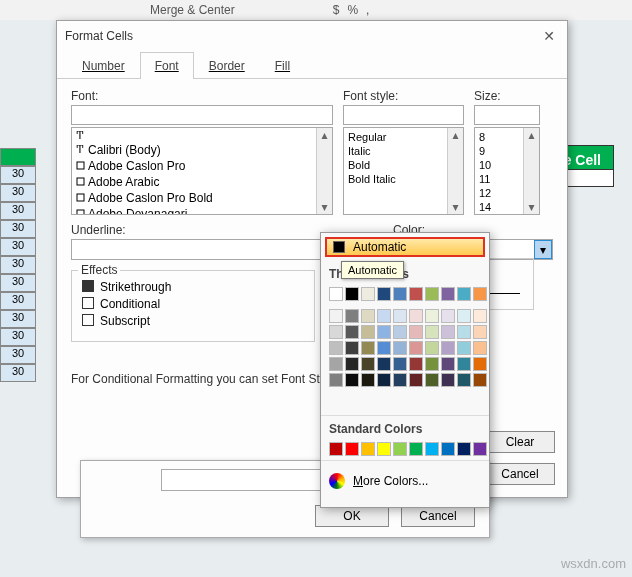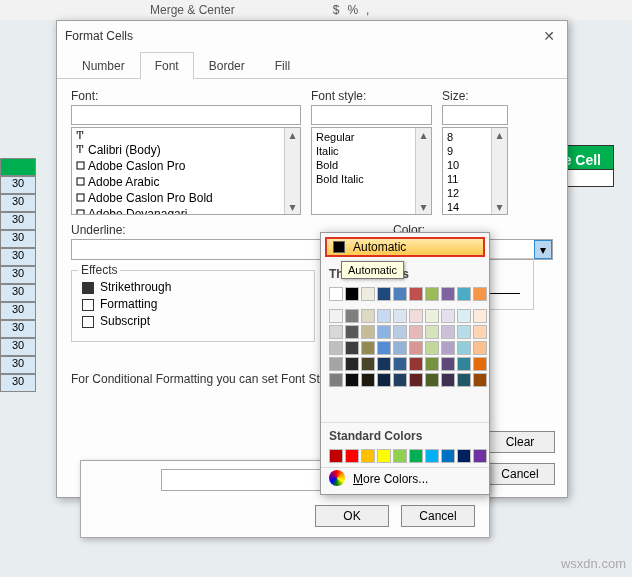--- a/index.html
+++ b/index.html
@@ -1,78 +1,78 @@
 <!DOCTYPE html>
 <html><head>
   <meta charset="utf-8">
   <style>
     * { box-sizing: border-box; margin: 0; padding: 0; font-family: "Segoe UI", Tahoma, sans-serif; font-size: 12px; }
     body { background: #E8EDF0; width: 632px; height: 577px; position: relative; overflow: hidden; }
 
     .ribbon-bg { position: absolute; top: 0; left: 0; right: 0; height: 20px; background:#f2f2f2; display:flex; align-items:center; gap:8px; padding-left:150px; color:#555;}
-    .row-bg { position: absolute; left: 0; top: 158px; }
+    .row-bg { position: absolute; left: 0; top: 148px; }
     .row-bg .hdcell{background:#00B050;color:#fff;font-weight:bold;border:1px solid #888;width:36px;height:18px;}
     .row-bg .cell{background:#D7E7F4;border:1px solid #888;width:36px;height:18px;font-size:11px;text-align:center}
     .he-cell{position:absolute;right:18px;top:145px;background:#00B050;color:#fff;font-weight:bold;border:1px solid #333;padding:6px 12px;font-size:14px;border-bottom:none}
     .he-cell2{position:absolute;right:18px;top:169px;background:#fff;border:1px solid #333;padding:6px 12px;width:83px;height:18px;}
 
     .dialog { position: absolute; left: 56px; top: 20px; width: 512px; height: 478px; background: #FDFDFD; border: 1px solid #A0A0A0; box-shadow: 2px 2px 8px rgba(0,0,0,.3); }
     .titlebar { height: 30px; display: flex; align-items: center; padding: 0 8px; color:#333;}
     .titlebar .title{flex:1}
     .titlebar .x{width:20px;text-align:center;cursor:pointer;font-size:14px;color:#555}
 
-    .tabs { display: flex; padding: 0 10px; border-bottom:1px solid #ccc; }
+    .tabs { display: flex; padding: 0 10px; border-bottom:1px solid #ccc;text-decoration:underline; }
     .tab { padding: 6px 14px 6px; color:#444; cursor:pointer; border:1px solid transparent; border-bottom:none; position:relative; top:1px;}
     .tab.active { border-color:#ccc; background:#fdfdfd;}
     
     .content { padding: 10px 14px; }
     .row3 { display:flex; gap:10px; }
     .col { display:flex; flex-direction:column; gap:2px;}
     .lbl { color:#333; }
     .txtbox{border:1px solid #a7a7a7;background:#fff;height:20px;padding:2px}
     .listbox{border:1px solid #a7a7a7;background:#fff;height:88px;overflow:hidden;padding:2px;position:relative}
     .listbox .li{font-size:11px;padding:1px 2px;white-space:nowrap;display:flex;align-items:center;gap:2px}
     .listbox .sb{position:absolute;right:0;top:0;bottom:0;width:16px;background:#efefef;border-left:1px solid #ccc;display:flex;flex-direction:column;justify-content:space-between;align-items:center;font-size:9px;color:#666}
-    .wf1{width:230px}.wf2{width:121px}.wf3{width:66px}
+    .wf1{width:262px}.wf2{width:121px}.wf3{width:66px}
 
     .row2{display:flex;gap:10px;margin-top:8px}
     .ulsel{flex:1}
     .ddl{border:1px solid #a7a7a7;height:21px;display:flex;align-items:stretch;background:#fff}
     .ddl .val{flex:1;padding:2px 6px}
     .ddl .btn{width:18px;display:flex;align-items:center;justify-content:center;border-left:1px solid #a7a7a7}
     .ddl .btn.hot{background:#B9D6F0;border:1px solid #2A8DD4}
 
     .effects{border:1px solid #ccc;margin-top:10px;width:244px;padding:6px 10px 10px;position:relative}
     .effects .legend{position:absolute;top:-8px;left:6px;background:#fdfdfd;padding:0 3px;color:#333}
-    .chk{display:flex;align-items:flex-end;gap:6px;margin:3px 0;font-size:12px}
+    .chk{display:flex;align-items:flex-start;gap:6px;margin:3px 0;font-size:12px}
     .chk .box{width:12px;height:12px;border:1px solid #333;display:flex;align-items:center;justify-content:center}
     .chk .box.on{background:#333}
     .chk .box.on::after{content:"";width:6px;height:6px;background:transparent}
 
     .note{margin-top:30px;color:#333}
 
     .dlg-buttons{position:absolute;right:12px;bottom:12px;display:flex;gap:10px}
     .dlg-buttons .btn, .clearbtn{min-width:70px;height:22px;border:1px solid #888;background:#efefef;cursor:pointer;display:flex;align-items:center;justify-content:center}
     .clearwrap{position:absolute;right:12px;bottom:44px}
 
     .subdialog{position:absolute;left:80px;top:460px;width:410px;height:78px;background:#fdfdfd;border:1px solid #aaa;box-shadow:2px 2px 6px rgba(0,0,0,.25)}
     .subdialog .btnrow{position:absolute;bottom:10px;right:14px;display:flex;gap:12px}
     .subdialog .btnrow .btn{min-width:74px;height:22px;border:1px solid #888;background:#efefef;display:flex;align-items:center;justify-content:center;cursor:pointer}
     .subdialog .inbox{position:absolute;left:80px;top:8px;width:210px;height:22px;border:1px solid #aaa;background:#fff}
 
     
     .popup{position:absolute;left:320px;top:232px;width:170px;background:#F8F8F8;border:1px solid #999;box-shadow:2px 2px 10px rgba(0,0,0,.35);z-index:50;padding-bottom:6px}
     .popup .autorow{margin:4px;border:2px solid #E03020;background:linear-gradient(#FFE9A8,#FFC94F);height:20px;display:flex;align-items:center;gap:8px;padding:0 6px;cursor:pointer}
     .popup .autorow .sw{width:12px;height:12px;background:#000;border:1px solid #666}
     .popup .tooltip{position:absolute;left:20px;top:28px;background:#FFFFE1;border:1px solid #777;padding:2px 6px;font-size:11px;box-shadow:1px 1px 3px rgba(0,0,0,.3);z-index:60}
-    .popup .secthdr{padding:6px 8px 2px;font-weight:bold;color:#444;border-top:1px solid #ddd;margin-top:15px}
+    .popup .secthdr{padding:6px 8px 2px;font-weight:bold;color:#444;border-top:1px solid #ddd;margin-top:8px}
     .popup .grid{display:grid;grid-template-columns:repeat(10,14px);gap:2px;padding:4px 8px}
     .popup .sw{width:14px;height:14px;border:1px solid #bbb;cursor:pointer}
     .popup .grid.t{grid-template-rows:repeat(6,14px)}
-    .popup .more{display:flex;align-items:flex-end;gap:8px;padding:2px 8px;border-top:1px solid #ddd;cursor:pointer}
+    .popup .more{display:flex;align-items:center;gap:8px;padding:12px 8px;border-top:1px solid #ddd;cursor:pointer}
     .popup .more .ic{width:16px;height:16px;border-radius:50%;background:conic-gradient(red,orange,yellow,green,blue,purple,red)}
 
     .th-legend{position:absolute;left:330px;top:267px;color:#333;background:#fdfdfd;padding:0 2px;z-index:40}
     .th-sw{position:absolute;left:330px;top:282px;width:15px;height:15px;border:1px solid #888;background:#fff;z-index:40}
     .th-line{position:absolute;left:445px;top:293px;width:75px;border-top:1.5px solid #000;z-index:30}
     .th-box{position:absolute;left:322px;top:258px;width:212px;height:52px;border:1px solid #ccc;z-index:20}
 
     .watermark{position:absolute;right:6px;bottom:6px;color:#aaa;font-size:13px}
     .ficon{width:10px;height:10px;display:inline-block}
   </style>
@@ -212,21 +212,21 @@
     </div>
 
     <div class="effects">
       <span class="legend">Effects</span>
       <label class="chk">
           <span class="box on"></span>
           <span>Strikethrough</span>
         </label>
       <label class="chk">
           <span class="box"></span>
-          <span>Formatting</span>
+          <span>Conditional</span>
         </label>
       <label class="chk">
           <span class="box"></span>
           <span>Subscript</span>
         </label>
     </div>
 
     <div class="note">For Conditional Formatting you can set Font Style, U</div>
   </div>
 

